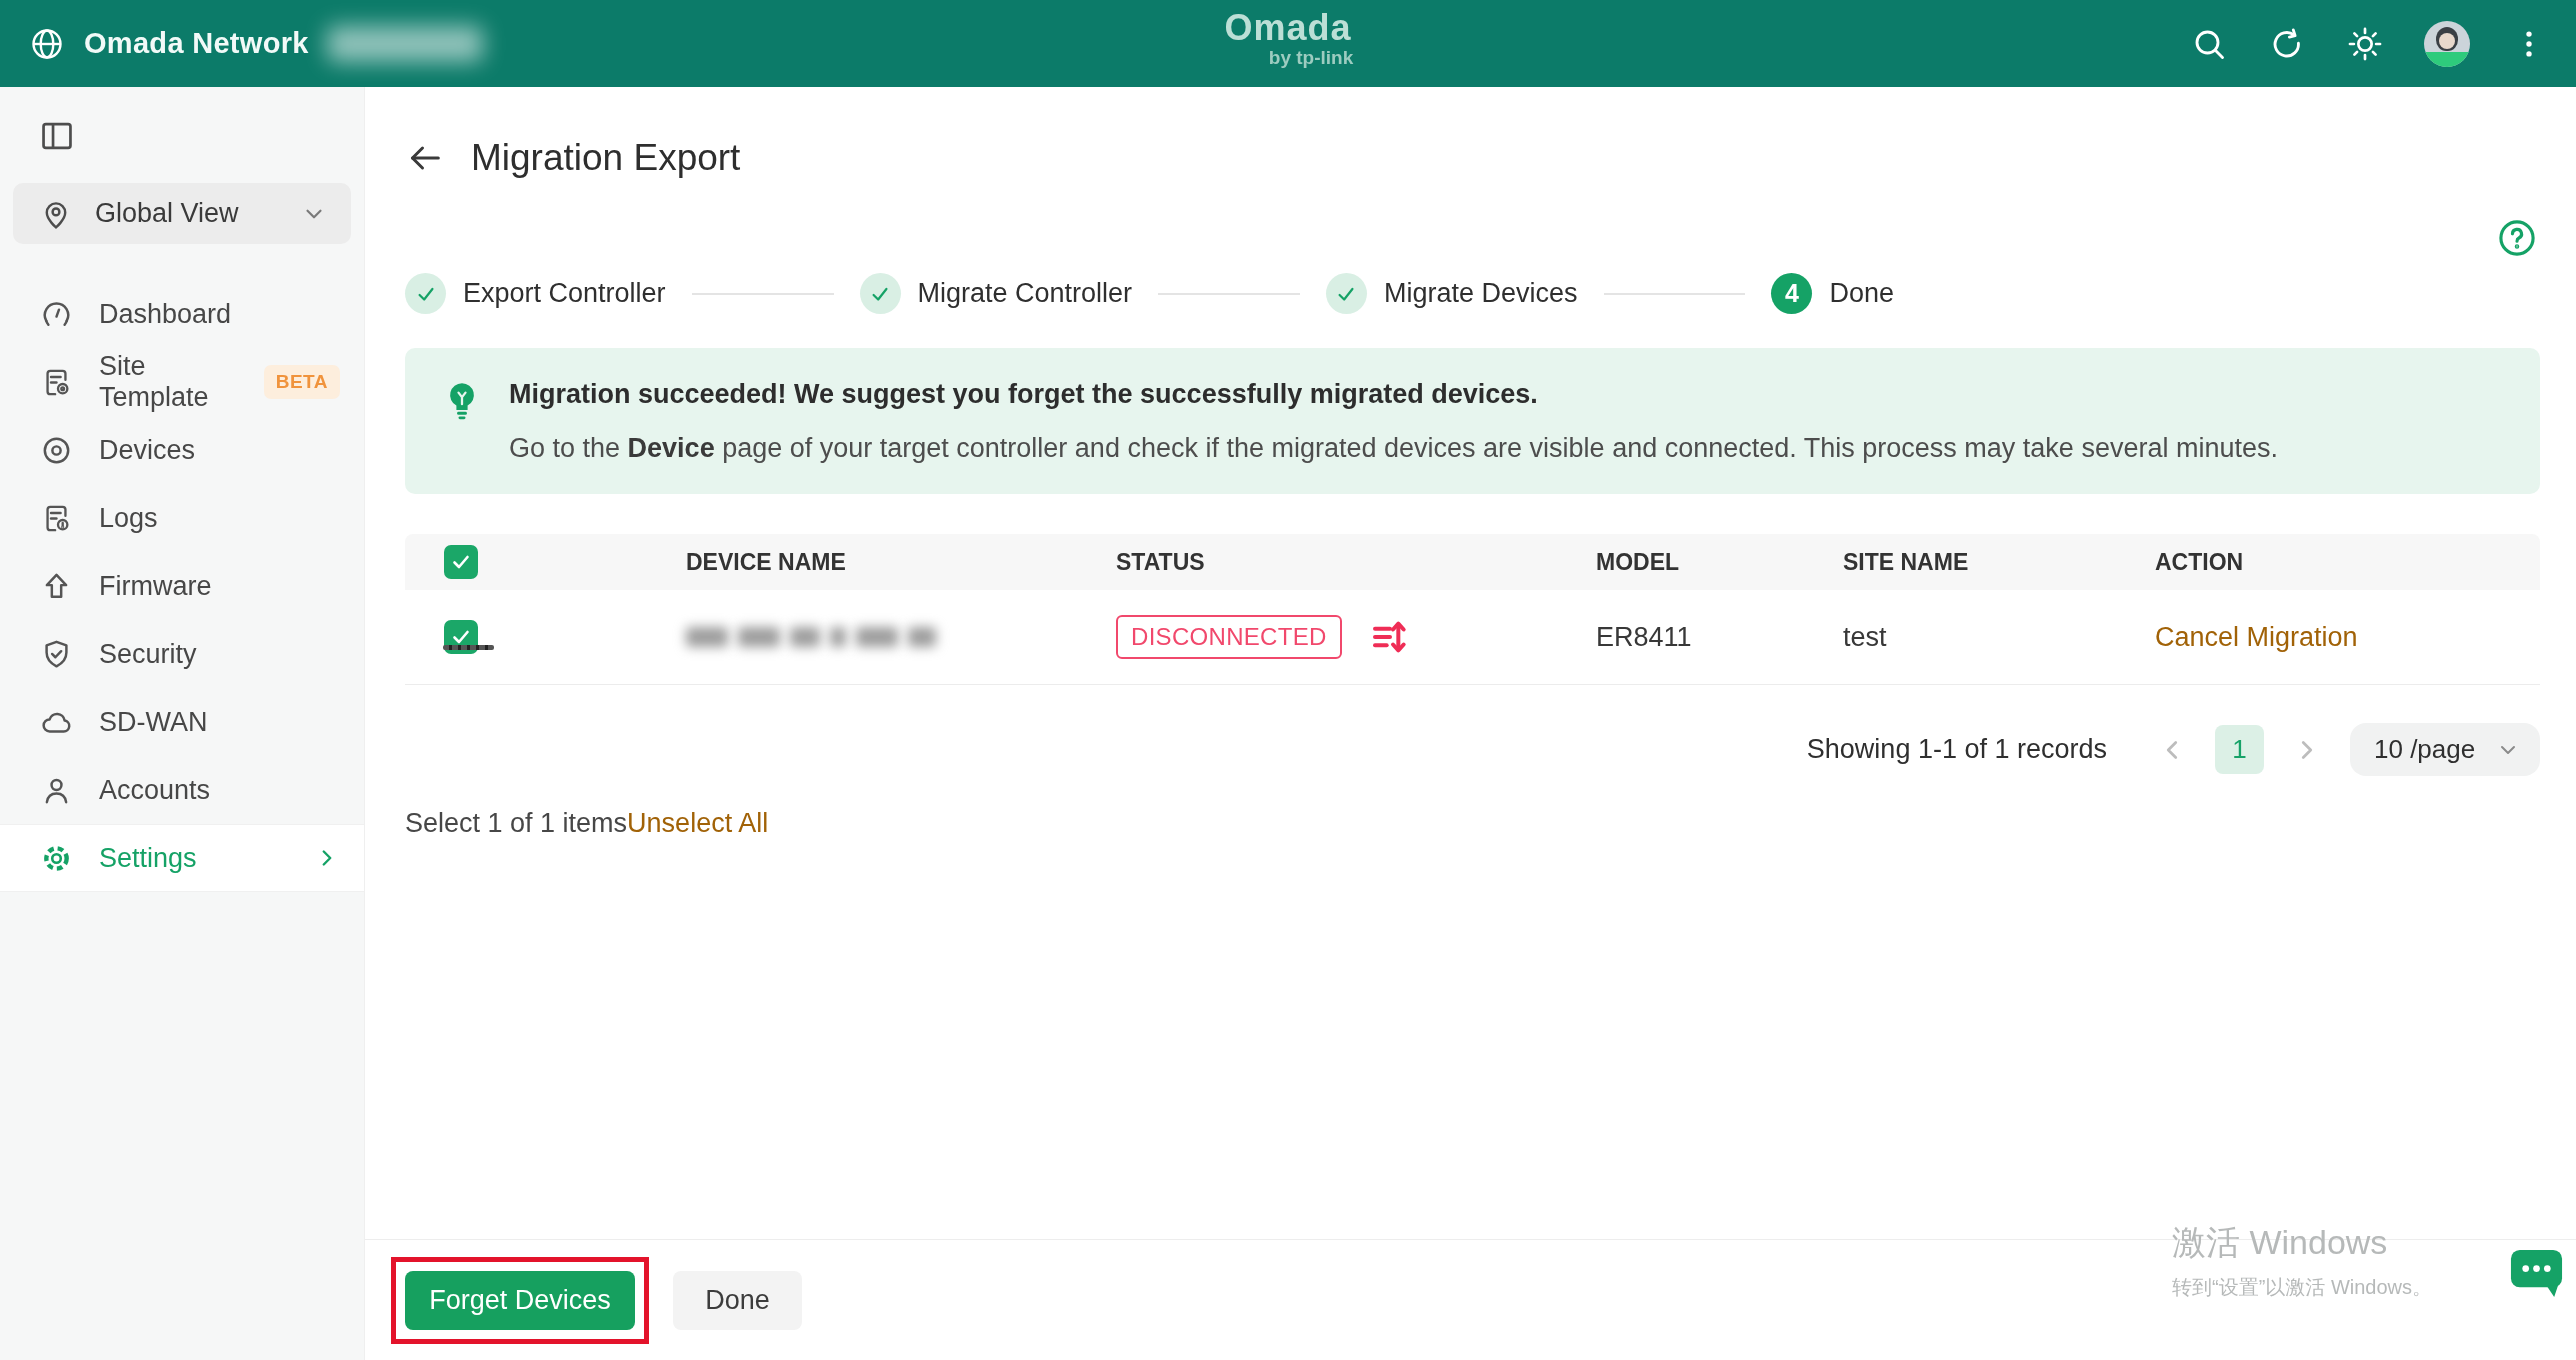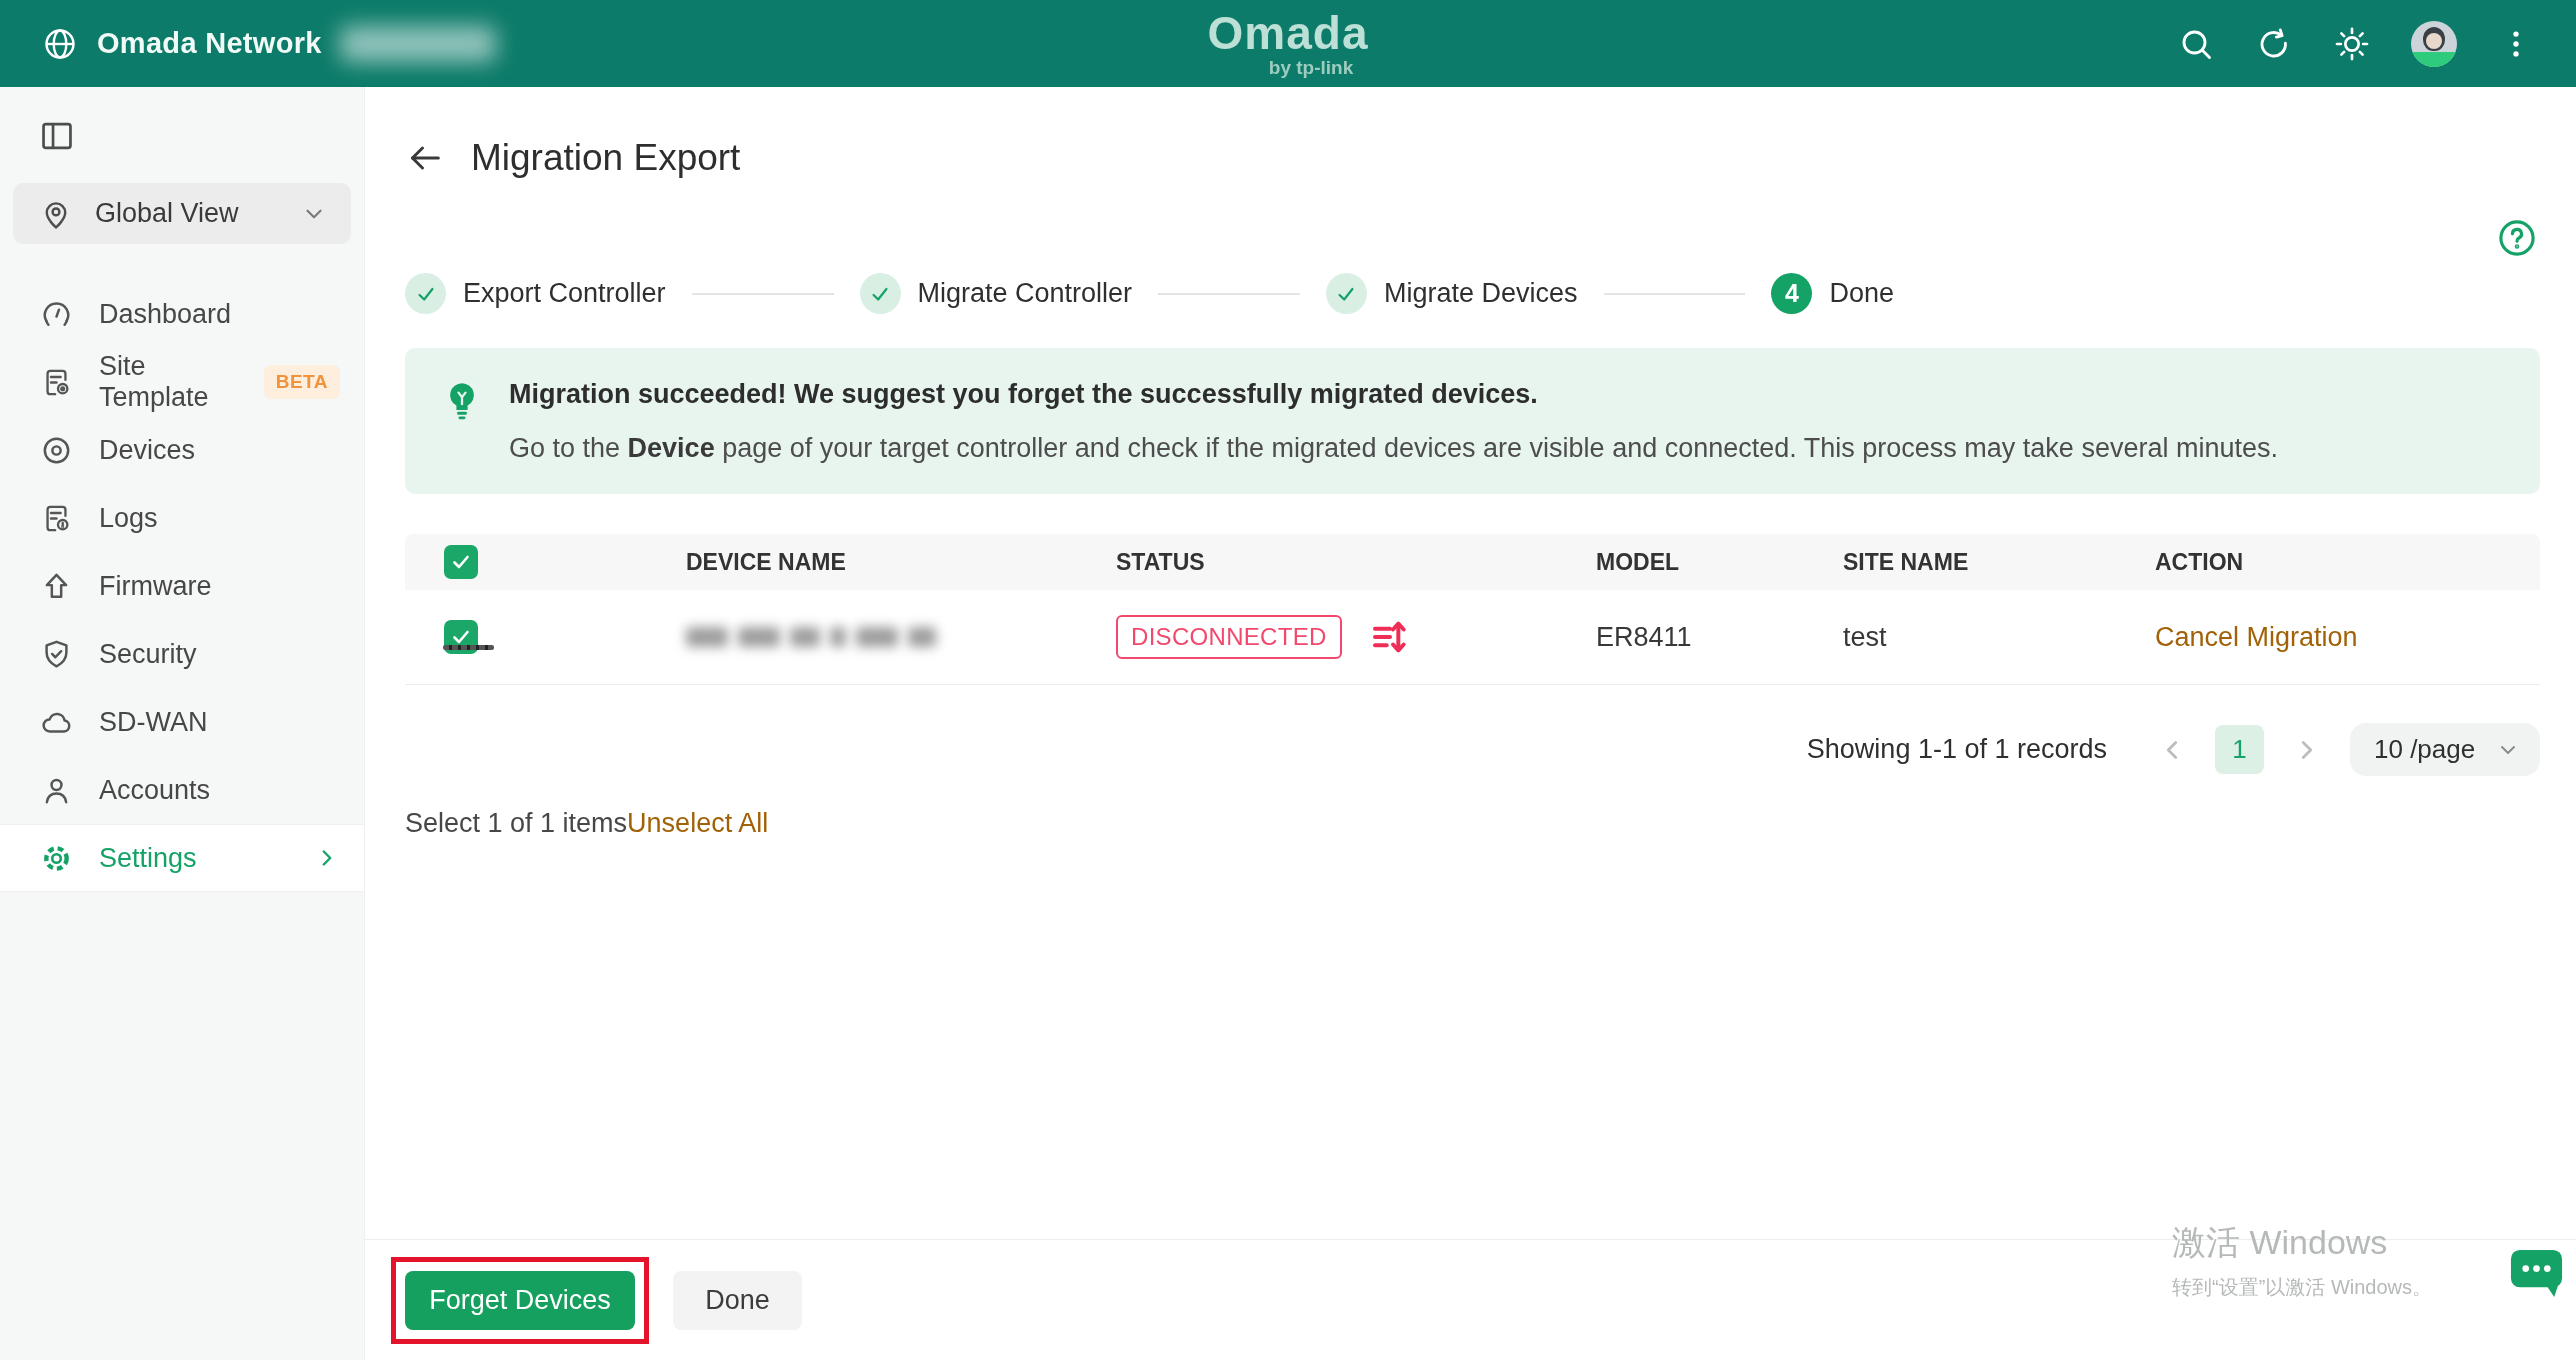--- a/index.html
+++ b/index.html
@@ -2,28 +2,28 @@
 <html><head>
 <meta charset="utf-8">
 <style>
   * { margin:0; padding:0; box-sizing:border-box; }
   html,body { width:2576px; height:1360px; overflow:hidden; background:#fff;
     font-family:"Liberation Sans", sans-serif; color:#383838; }
 
   
   .topbar { position:absolute; left:0; top:0; width:2576px; height:87px;
     background:#0c7b69; display:flex; align-items:center; justify-content:space-between;
-    padding:0 41px; color:#fff; z-index:10; }
+    padding:0 28px; color:#fff; z-index:10; }
   .topbar-left { display:flex; align-items:center; gap:18px; }
   .topbar-left .brand { font-size:29px; font-weight:600; letter-spacing:0.3px; color:#f2faf8; }
   .redact-pill { width:156px; height:36px; background:rgba(255,255,255,.55);
     border-radius:8px; filter:blur(11px); }
   .topbar-center { position:absolute; left:50%; top:10px; transform:translateX(-50%);
     text-align:center; line-height:1; }
-  .logo-main { font-size:46px; font-weight:700; letter-spacing:1px; color:#bcdfd6; }
+  .logo-main { font-size:36px; font-weight:700; letter-spacing:1px; color:#bcdfd6; }
   .logo-sub { font-size:19px; font-weight:700; color:#9dccc0; margin-top:2px; margin-left:46px; }
   .topbar-right { display:flex; align-items:center; gap:40px; }
   .tb-icon { width:38px; height:38px; display:flex; align-items:center; justify-content:center;
     cursor:pointer; color:#fff; }
   .avatar { width:46px; height:46px; border-radius:50%; background:#ccd4da; overflow:hidden;
     position:relative; cursor:pointer; }
   .avatar .head { position:absolute; left:12px; top:6px; width:22px; height:24px;
     background:#3a3f45; border-radius:50% 50% 46% 46%; }
   .avatar .face { position:absolute; left:15px; top:12px; width:16px; height:16px;
     background:#e8d8cc; border-radius:50%; }

